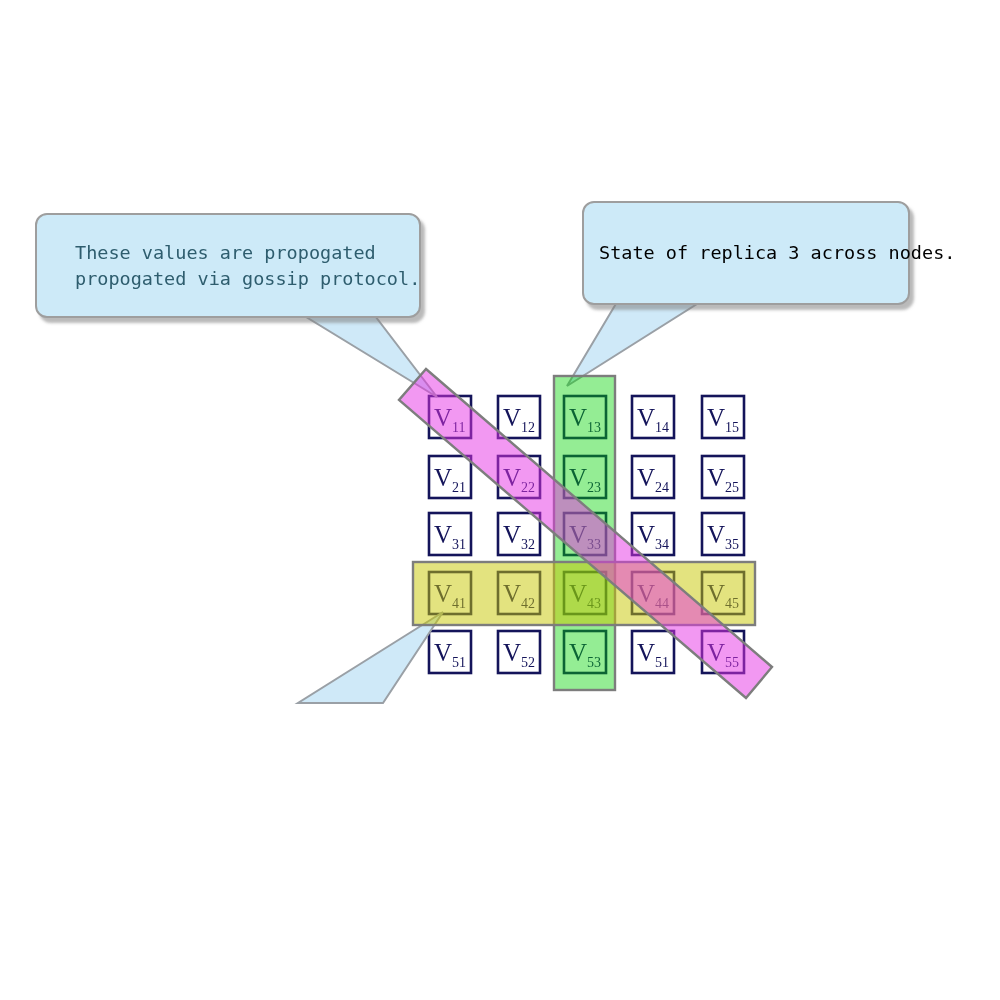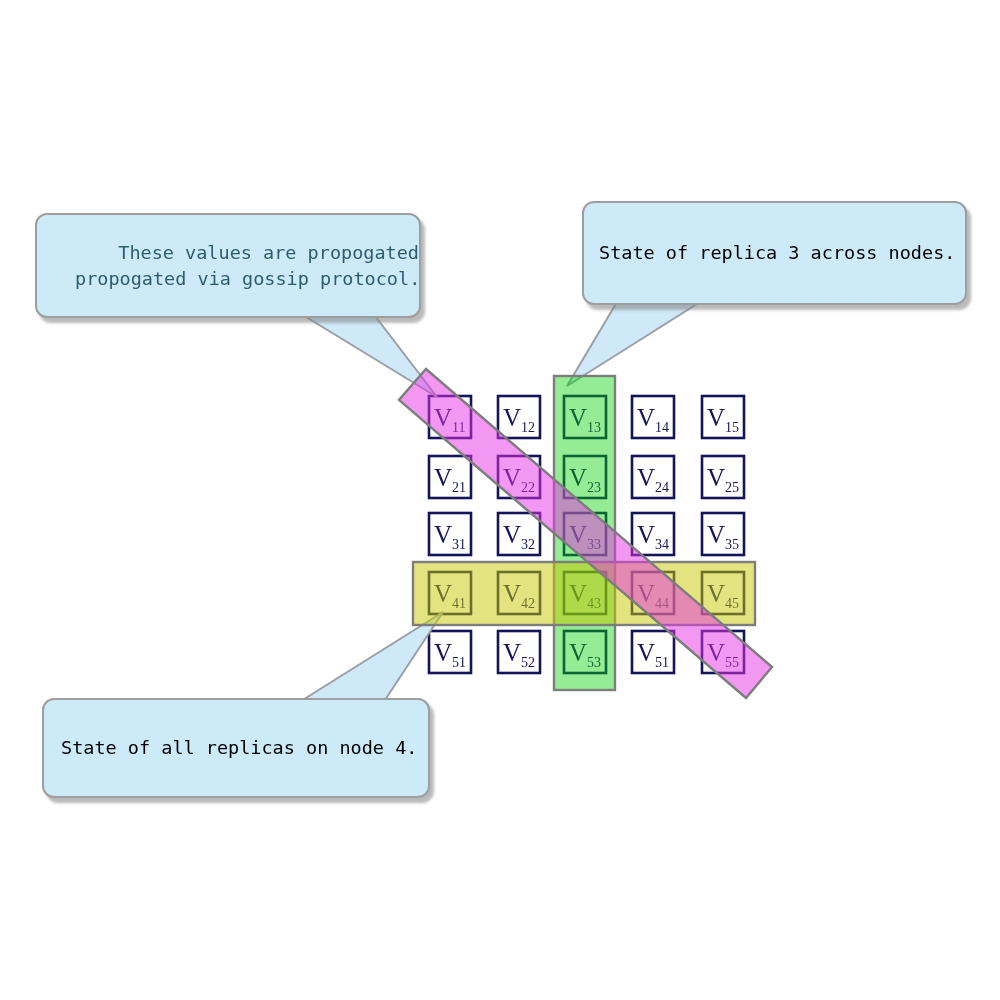--- a/index.html
+++ b/index.html
@@ -11,22 +11,22 @@
   .cell-sub{font-size:14px;}
   .band{stroke:#7d7d7d;stroke-width:2.4px;}
   .band-green{fill-opacity:.42;}
   .band-yellow{fill-opacity:.5;}
   .band-pink{fill-opacity:.5;}
   .pointer{stroke:#9aa0a6;stroke-width:2px;}
   .callout{position:absolute;box-sizing:border-box;background:#cdeaf8;border:2px solid #9e9e9e;
            border-radius:12px;box-shadow:4px 5px 3px rgba(130,130,130,.55);
            display:flex;flex-direction:column;justify-content:center;
            font-size:18.5px;color:#000;line-height:26px;white-space:nowrap;}
-  .callout-gossip{left:35px;top:213px;width:386px;height:105px;padding-left:38px;color:#2e5d6e;text-align:right;}
-  .callout-replica{left:582px;top:201px;width:385px;height:104px;padding-left:15px;}
+  .callout-gossip{left:35px;top:213px;width:386px;height:105px;padding-left:38px;color:#2e5d6e;}
+  .callout-replica{left:582px;top:201px;width:328px;height:104px;padding-left:15px;}
   .callout-node{left:42px;top:698px;width:388px;height:100px;padding-left:17px;}
 </style>
 </head>
 <body>
 
 <div id="stage">
 
   <svg id="diagram-svg" width="1000" height="1000" viewBox="0 0 1000 1000">
 
     <g>
@@ -151,17 +151,14 @@
 
   <div class="callout callout-gossip">
     <span>These values are propogated</span>
     <span>propogated via gossip protocol.</span>
   </div>
 
   <div class="callout callout-replica">
     <span>State of replica 3 across nodes.</span>
   </div>
 
-  <div class="callout callout-node">
-    <span>State of all replicas on node 4.</span>
-  </div>
 
 </div>
 
 </body></html>

